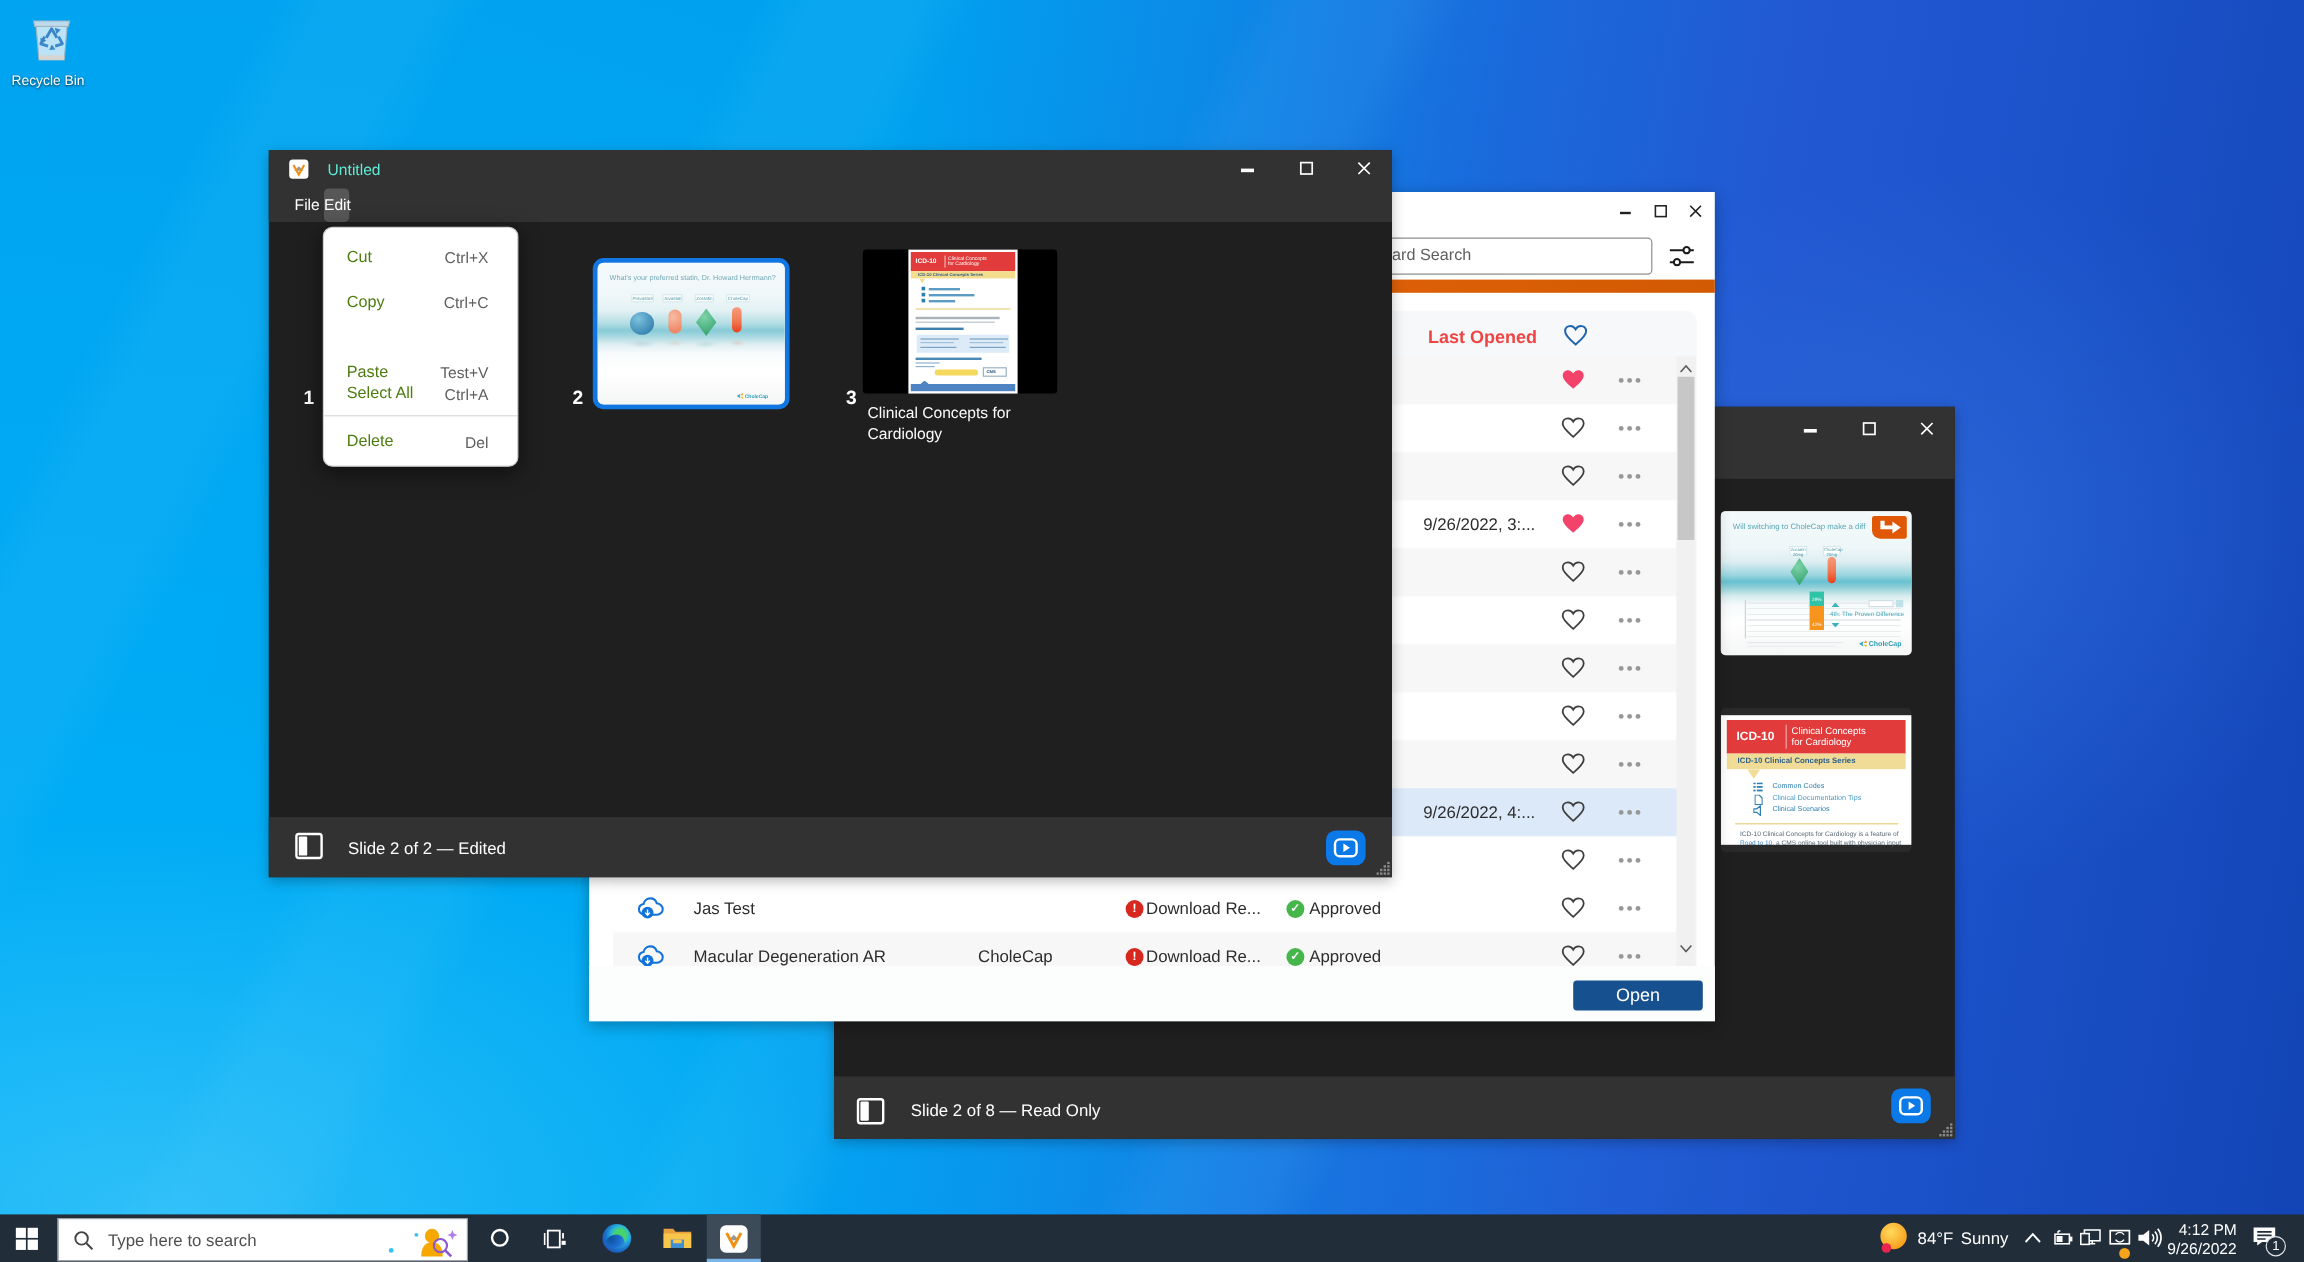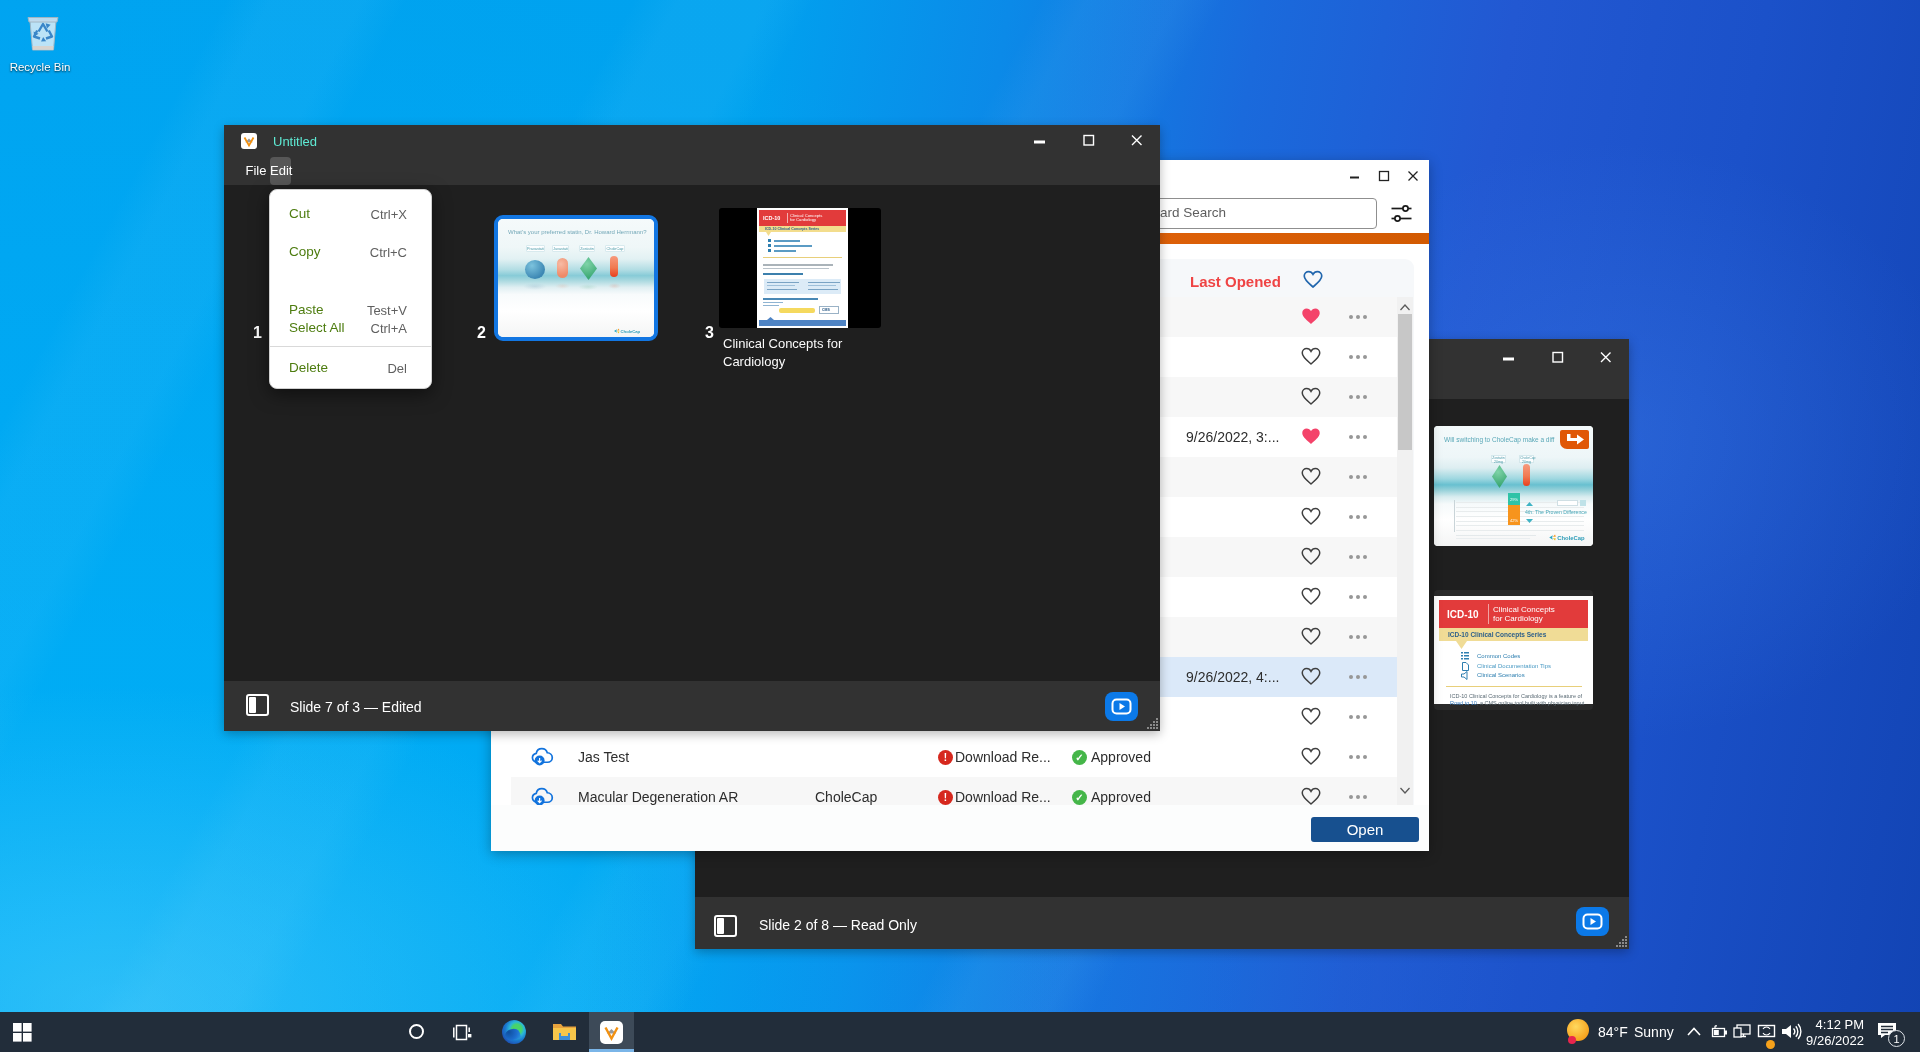--- a/index.html
+++ b/index.html
@@ -488,21 +488,21 @@
         <em>Ctrl+A</em>
       </div>
     <div class="abs" style="left:0px; right:0px; top:156px; border-top:1px solid #d9d9d9;"></div>
     <div class="mi" style="top:167px;">
         <span>Delete</span>
         <em>Del</em>
       </div>
   </div>
   <div class="statusbar">
     <div class="sidebar-ico" style="left:22px; top:13px;"></div>
-    <div class="statustext" style="left:66px; top:18px;">Slide 7 of 3 — Edited</div>
+    <div class="statustext" style="left:66px; top:18px;">Slide 2 of 2 — Edited</div>
     <div class="playbtn" style="right:22px; top:11px;">
       <svg width="33" height="29" viewBox="0 0 33 29">
           <rect x="7.5" y="7.5" width="18" height="14" rx="4" fill="none" stroke="#fff" stroke-width="2"></rect>
           <path d="M14.5 11 L20 14.5 L14.5 18 Z" fill="#fff"></path>
         </svg>
     </div>
     <svg class="grip" style="right:1px; bottom:1px;" width="12" height="12" viewBox="0 0 12 12">
       <g fill="#8a8a8a">
           <rect x="9" y="0" width="2" height="2"></rect>
           <rect x="9" y="3" width="2" height="2"></rect>
@@ -522,20 +522,36 @@
 <div class="abs" id="taskbar" style="left:0; top:1012px; width:1920px; height:40px; background:#222d3a;">
   <svg class="abs" style="left:13px; top:11px;" width="19" height="19" viewBox="0 0 19 19">
     <g fill="#fff">
         <rect x="0" y="0" width="8.6" height="8.6"></rect>
         <rect x="10" y="0" width="8.6" height="8.6"></rect>
         <rect x="0" y="10" width="8.6" height="8.6"></rect>
         <rect x="10" y="10" width="8.6" height="8.6"></rect>
       </g>
   </svg>
 
+  <div class="abs" style="left:48px; top:3px; width:342px; height:36px; background:#fff; border:1px solid #98a0a6;">
+    <svg class="abs" style="left:12px; top:9px;" width="17" height="17" viewBox="0 0 17 17">
+        <circle cx="7" cy="7" r="5.2" fill="none" stroke="#444" stroke-width="1.6"></circle>
+        <path d="M11 11 L16 16" stroke="#444" stroke-width="1.6"></path>
+      </svg>
+    <div class="abs" style="left:41px; top:9px; font-size:14px; color:#4f4f4f;">Type here to search</div>
+    <svg class="abs" style="left:272px; top:5px;" width="66" height="28" viewBox="0 0 66 28">
+      <circle cx="5" cy="21" r="2" fill="#35c3f3"></circle>
+      <path d="M30 26 C30 18 34 14 39 14 C44 14 48 18 48 26 Z" fill="#f7a800"></path>
+      <circle cx="39" cy="9" r="6" fill="#f7a800"></circle>
+      <circle cx="46" cy="17" r="5.5" fill="none" stroke="#8a57ce" stroke-width="1.8"></circle>
+      <path d="M50 21 L55 26" stroke="#8a57ce" stroke-width="2.2"></path>
+      <path d="M56 4 l1.2 3 3 1.2 -3 1.2 -1.2 3 -1.2 -3 -3 -1.2 3 -1.2 z" fill="#b07fe8"></path>
+      <circle cx="26" cy="8" r="1.6" fill="#35c3f3"></circle>
+    </svg>
+  </div>
   <svg class="abs" style="left:408px; top:1024px;" width="0" height="0"></svg>
   <div class="abs" style="left:409px; top:12px; width:15px; height:15px; border:2px solid #fff; border-radius:50%;"></div>
   <svg class="abs" style="left:453px; top:11px;" width="19" height="19" viewBox="0 0 19 19">
     <g stroke="#fff" stroke-width="1.5" fill="none">
         <rect x="3.5" y="2.5" width="10" height="14"></rect>
         <path d="M0.8 4.5 V14.5 M16.2 4.5 V9"></path>
       </g>
     <rect x="15" y="11" width="3.4" height="3.4" fill="#fff"></rect>
   </svg>
   <div class="abs" style="left:502px; top:8px; width:24px; height:24px; border-radius:50%; background:radial-gradient(circle at 62% 38%, #47d46a 0 22%, #2bb7d8 35%, #1a78cf 55%, #1e53b4 75%, #173f96 100%);">

